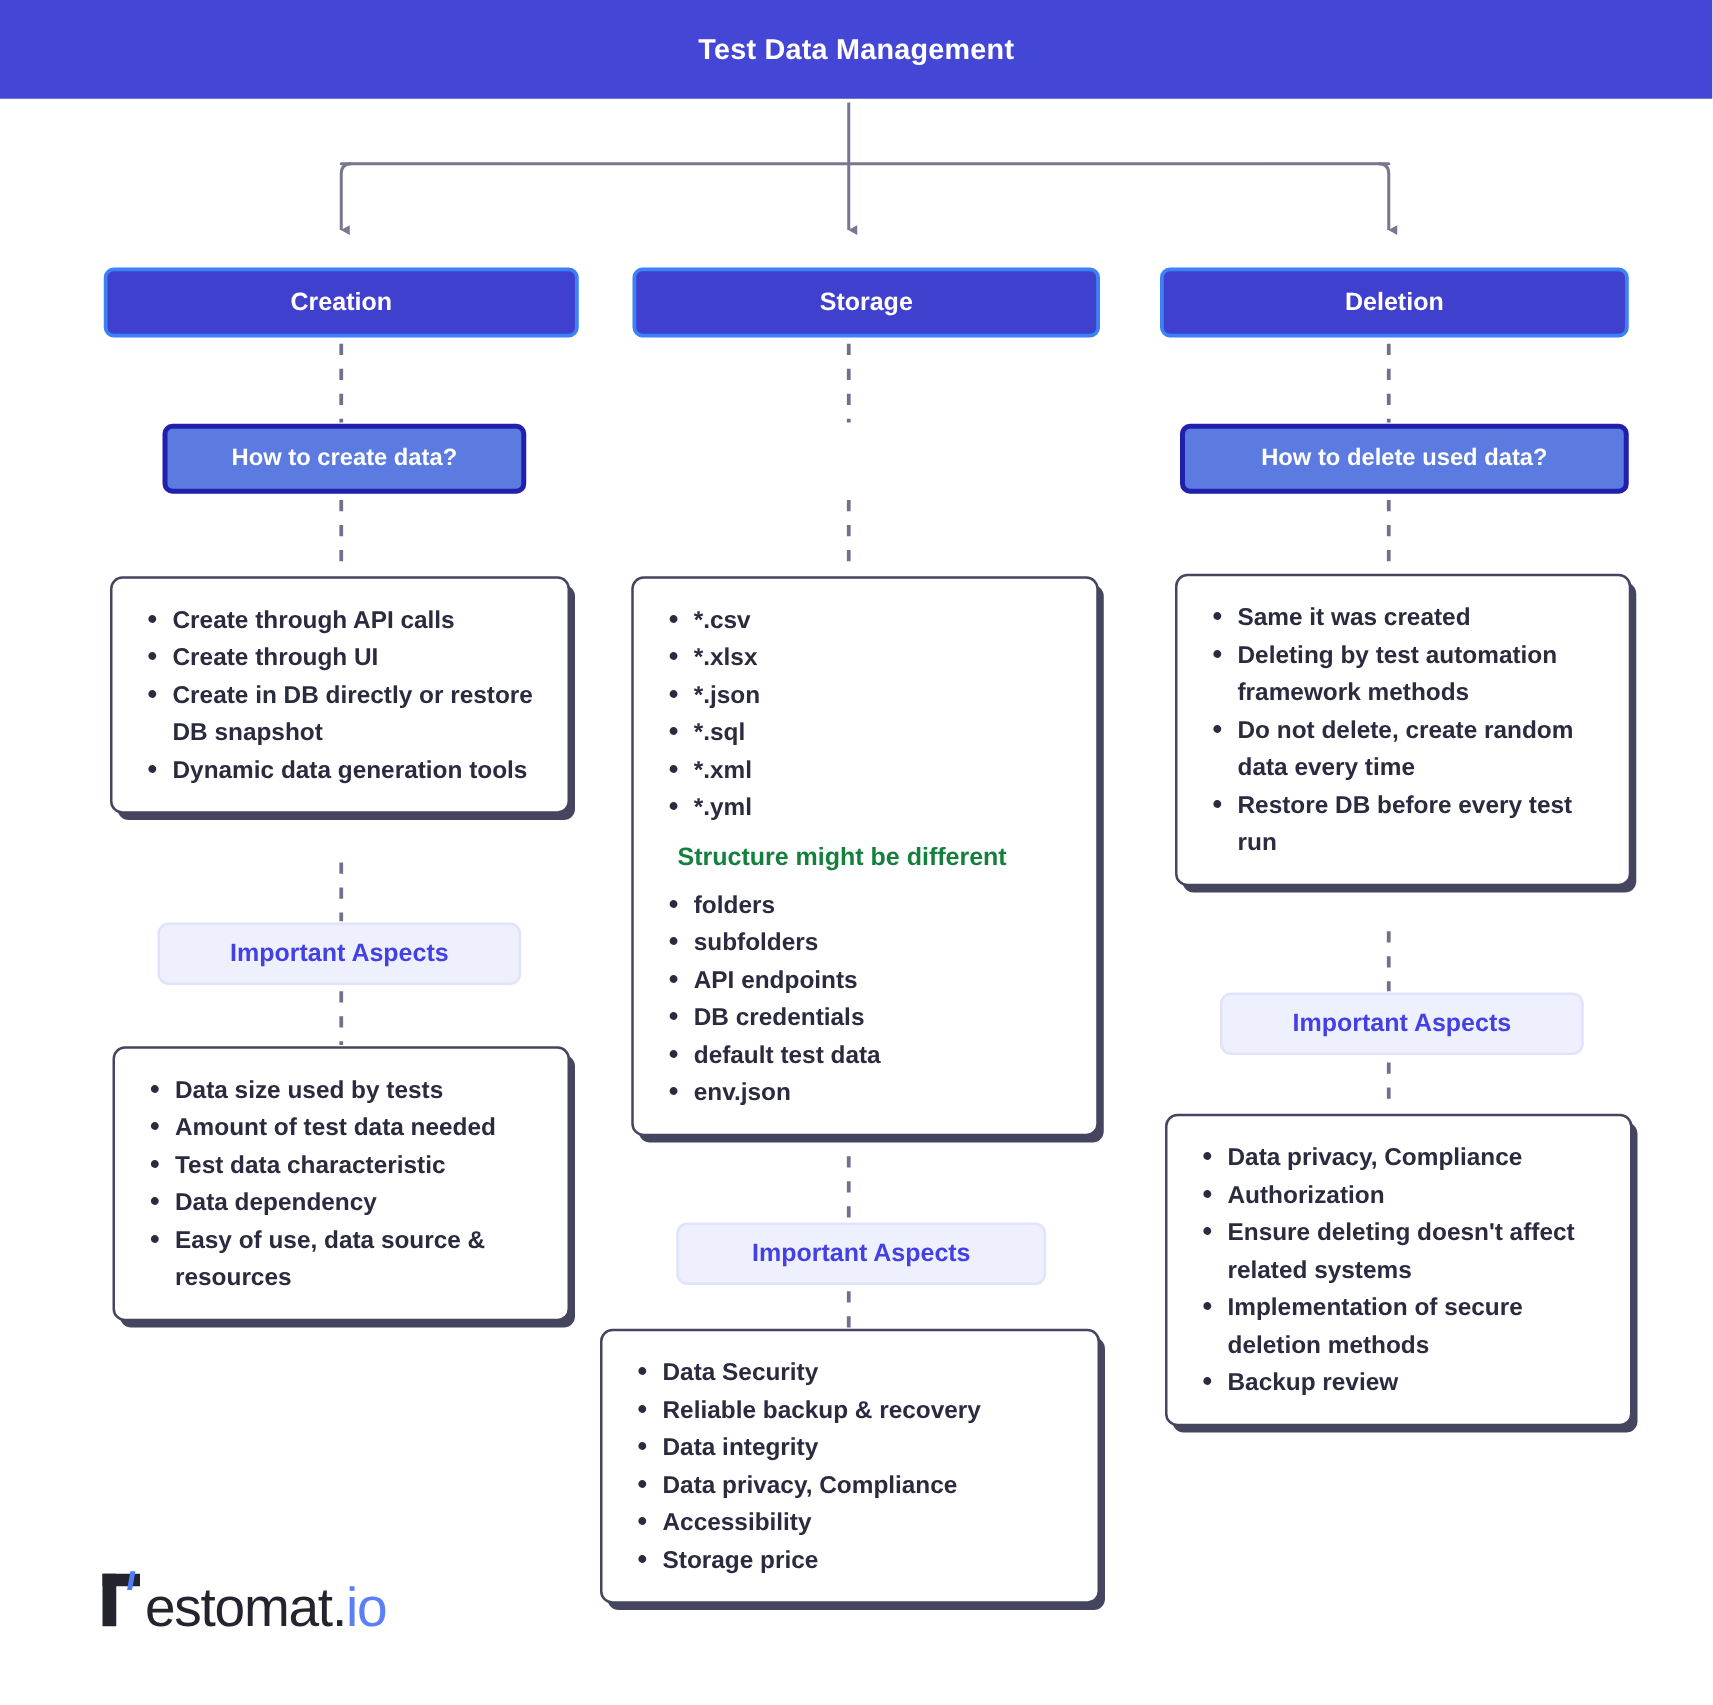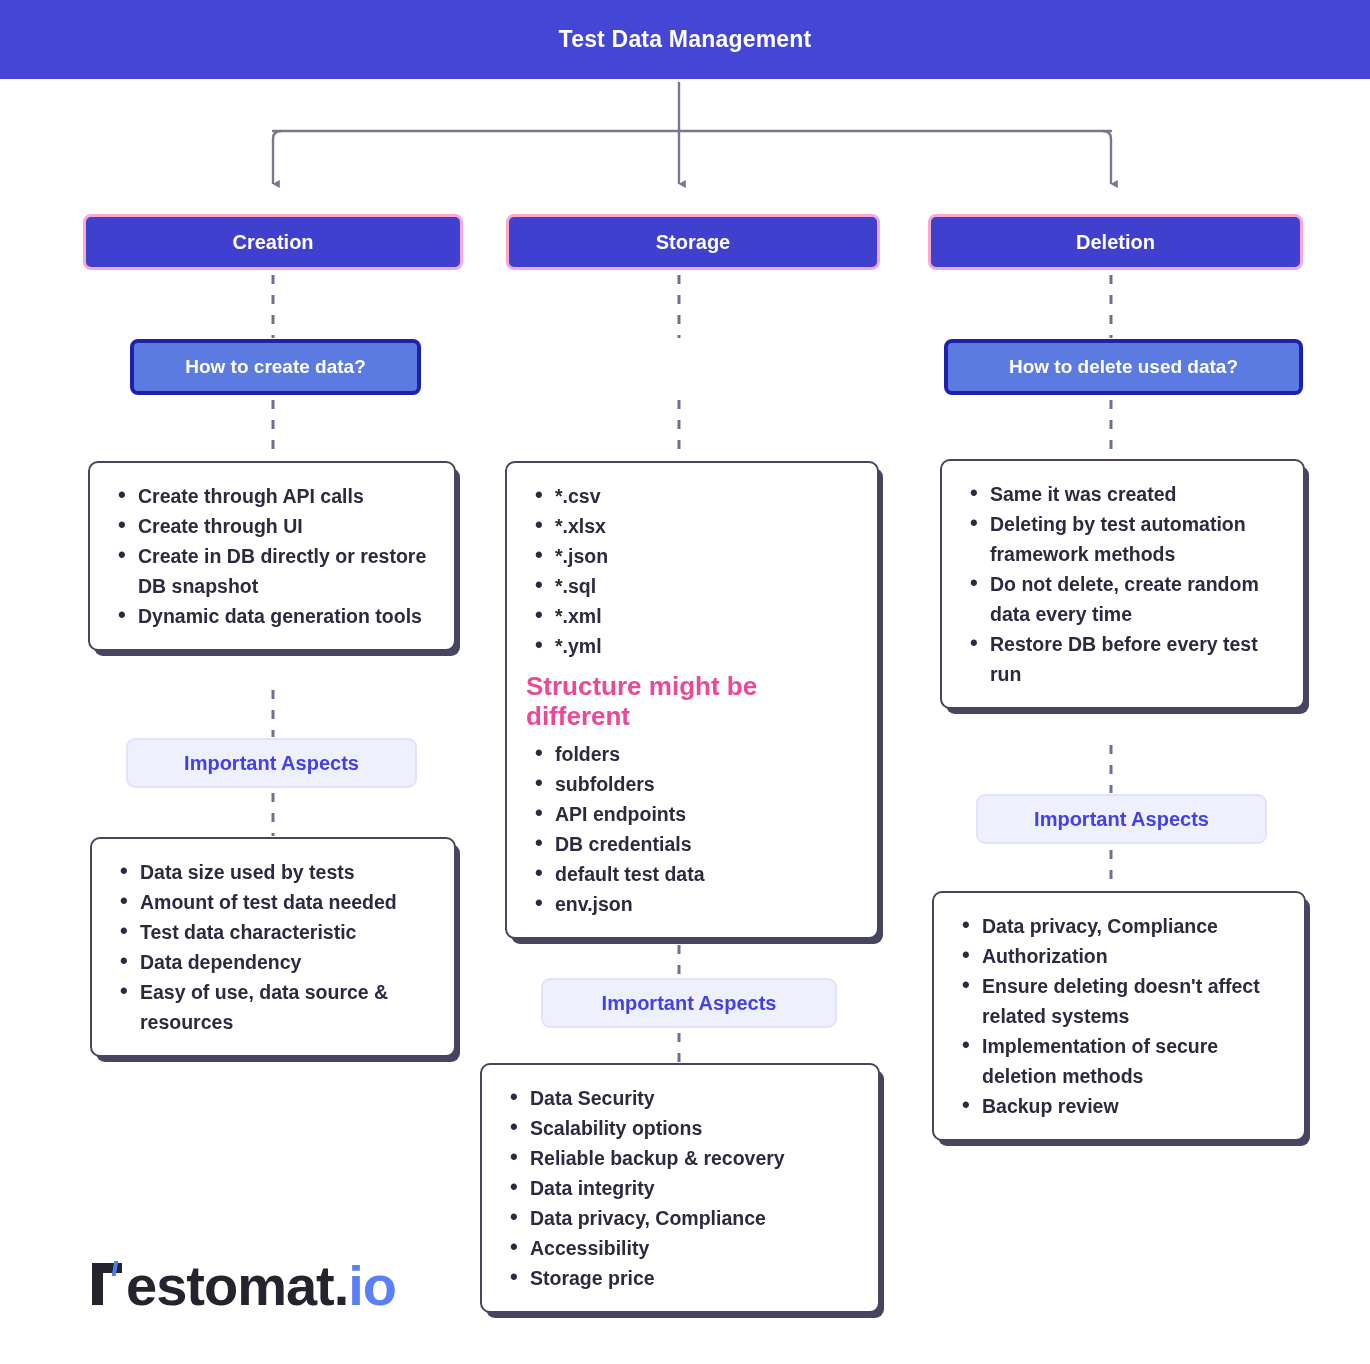--- a/index.html
+++ b/index.html
@@ -47,21 +47,21 @@
     width: 1370px;
     height: 1364px;
     pointer-events: none;
   }
 
   
   .cat-box {
     position: absolute;
     height: 56px;
     background: #4040cf;
-    border: 3px solid #f9a8d4;
+    border: 3px solid #3b82f6;
     border-radius: 8px;
     display: flex;
     align-items: center;
     justify-content: center;
     box-sizing: border-box;
   }
   .cat-box-label {
     color: #ffffff;
     font-size: 20px;
     font-weight: bold;
@@ -114,25 +114,25 @@
   .content-box ul li::before {
     content: "\2022";
     position: absolute;
     left: 12px;
     top: -1px;
     font-size: 22px;
     line-height: 30px;
     color: #2b2b40;
   }
   .subhead {
-    color: #ec4899;
-    font-size: 26px;
+    color: #15803d;
+    font-size: 20px;
     font-weight: bold;
     line-height: 30px;
-    margin: 10px 0 8px 3px;
+    margin: 10px 0 8px 19px;
   }
 
   
   .pill {
     position: absolute;
     height: 50px;
     background: #eef0fd;
     border: 2px solid #e0e3fb;
     border-radius: 9px;
     display: flex;
@@ -145,26 +145,26 @@
   .pill-label {
     color: #4340e6;
     font-size: 20px;
     font-weight: bold;
     white-space: nowrap;
   }
 
   
   .logo {
     position: absolute;
-    left: 92px;
+    left: 82px;
     top: 1253px;
     display: flex;
     align-items: baseline;
-    font-size: 56px;
-    font-weight: bold;
+    font-size: 44px;
+    font-weight: normal;
     letter-spacing: -1px;
   }
   .logo-mark {
     position: relative;
     display: inline-block;
     width: 34px;
     height: 48px;
   }
   .logo-mark .bar-top {
     position: absolute;
@@ -287,21 +287,20 @@
     </ul>
   </div>
 
   <div class="pill" style="left:541px; top:978px; width:296px;">
     <span class="pill-label">Important Aspects</span>
   </div>
 
   <div class="content-box" style="left:480px; top:1063px; width:400px;">
     <ul>
       <li>Data Security</li>
-      <li>Scalability options</li>
       <li>Reliable backup &amp; recovery</li>
       <li>Data integrity</li>
       <li>Data privacy, Compliance</li>
       <li>Accessibility</li>
       <li>Storage price</li>
     </ul>
   </div>
 
   <div class="cat-box" style="left:928px; top:214px; width:375px;">
     <span class="cat-box-label">Deletion</span>

